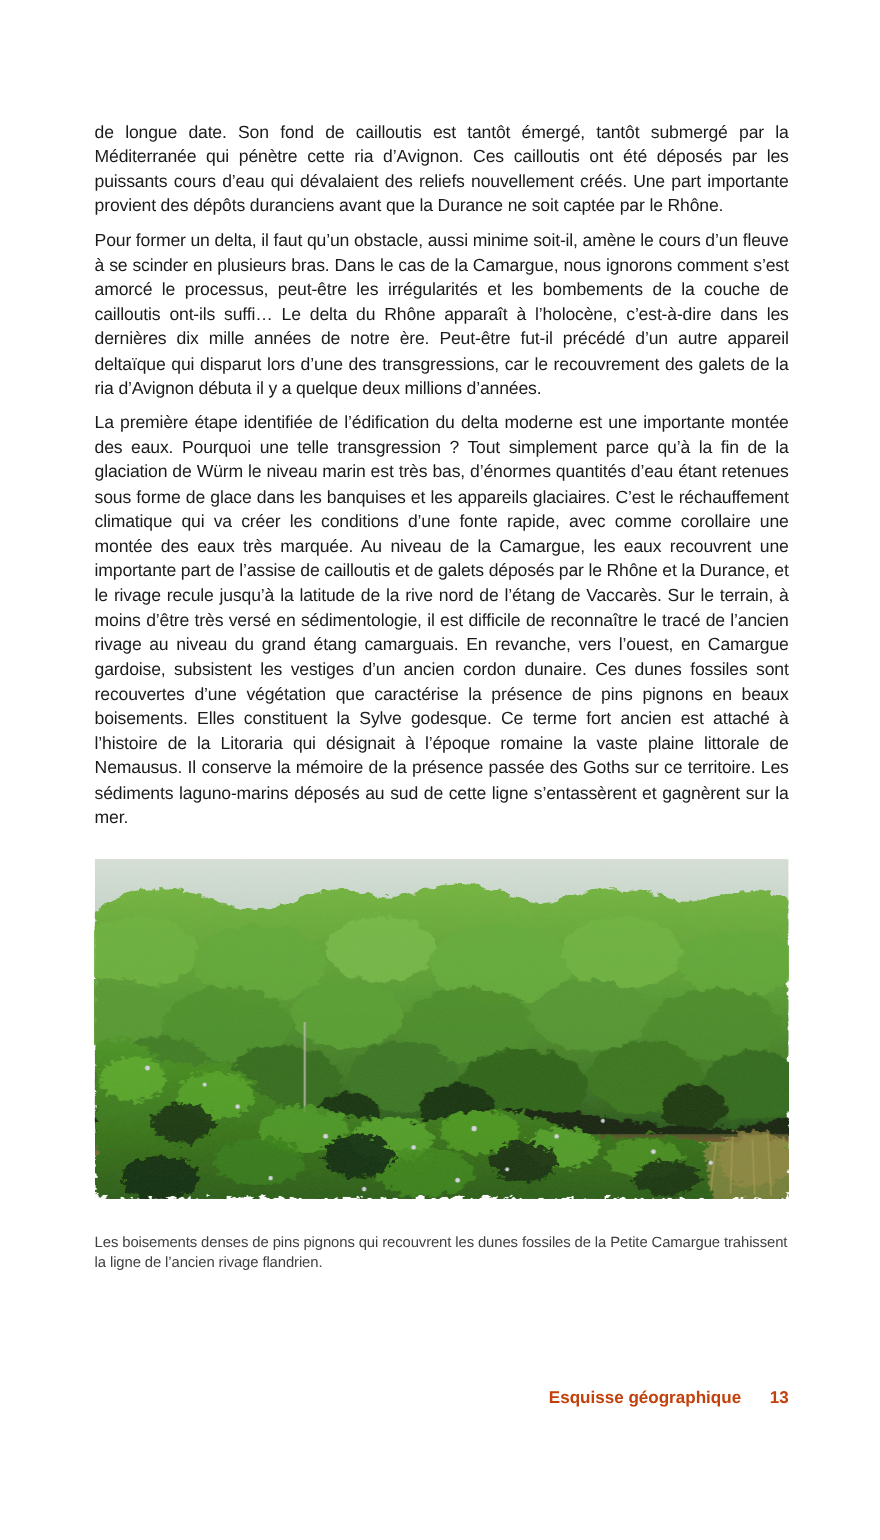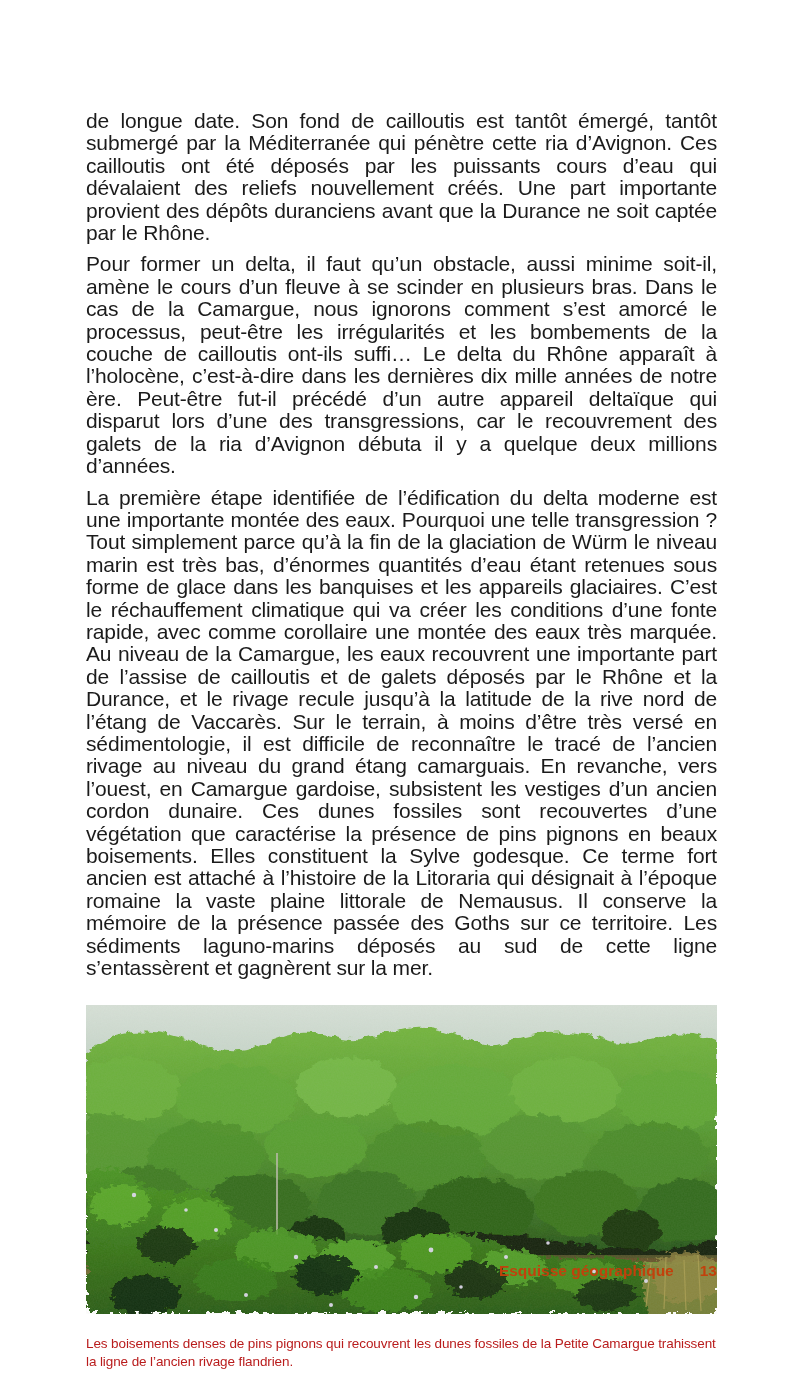--- a/index.html
+++ b/index.html
@@ -12,42 +12,42 @@
     overflow: hidden;
   }
   .column {
     position: absolute;
     left: 86px;
     top: 110px;
     width: 631px;
   }
   p.body-par {
     margin: 0 0 9px 0;
-    font-size: 21px;
+    font-size: 16px;
     line-height: 22.4px;
     letter-spacing: -0.15px;
     text-align: justify;
     color: #1b1b1b;
   }
   figure.photo-figure {
     margin: 26px 0 0 0;
     padding: 0;
   }
   .photo-frame {
     width: 631px;
     height: 309px;
     overflow: hidden;
     line-height: 0;
   }
   figcaption.caption {
-    margin-top: 21px;
+    margin-top: 31px;
     font-size: 13.5px;
     line-height: 18px;
     letter-spacing: -0.1px;
-    color: #b91c1c;
+    color: #404040;
     text-align: left;
   }
   .footer {
     position: absolute;
     left: 86px;
     top: 1262px;
     width: 631px;
     display: flex;
     justify-content: flex-end;
     align-items: baseline;

